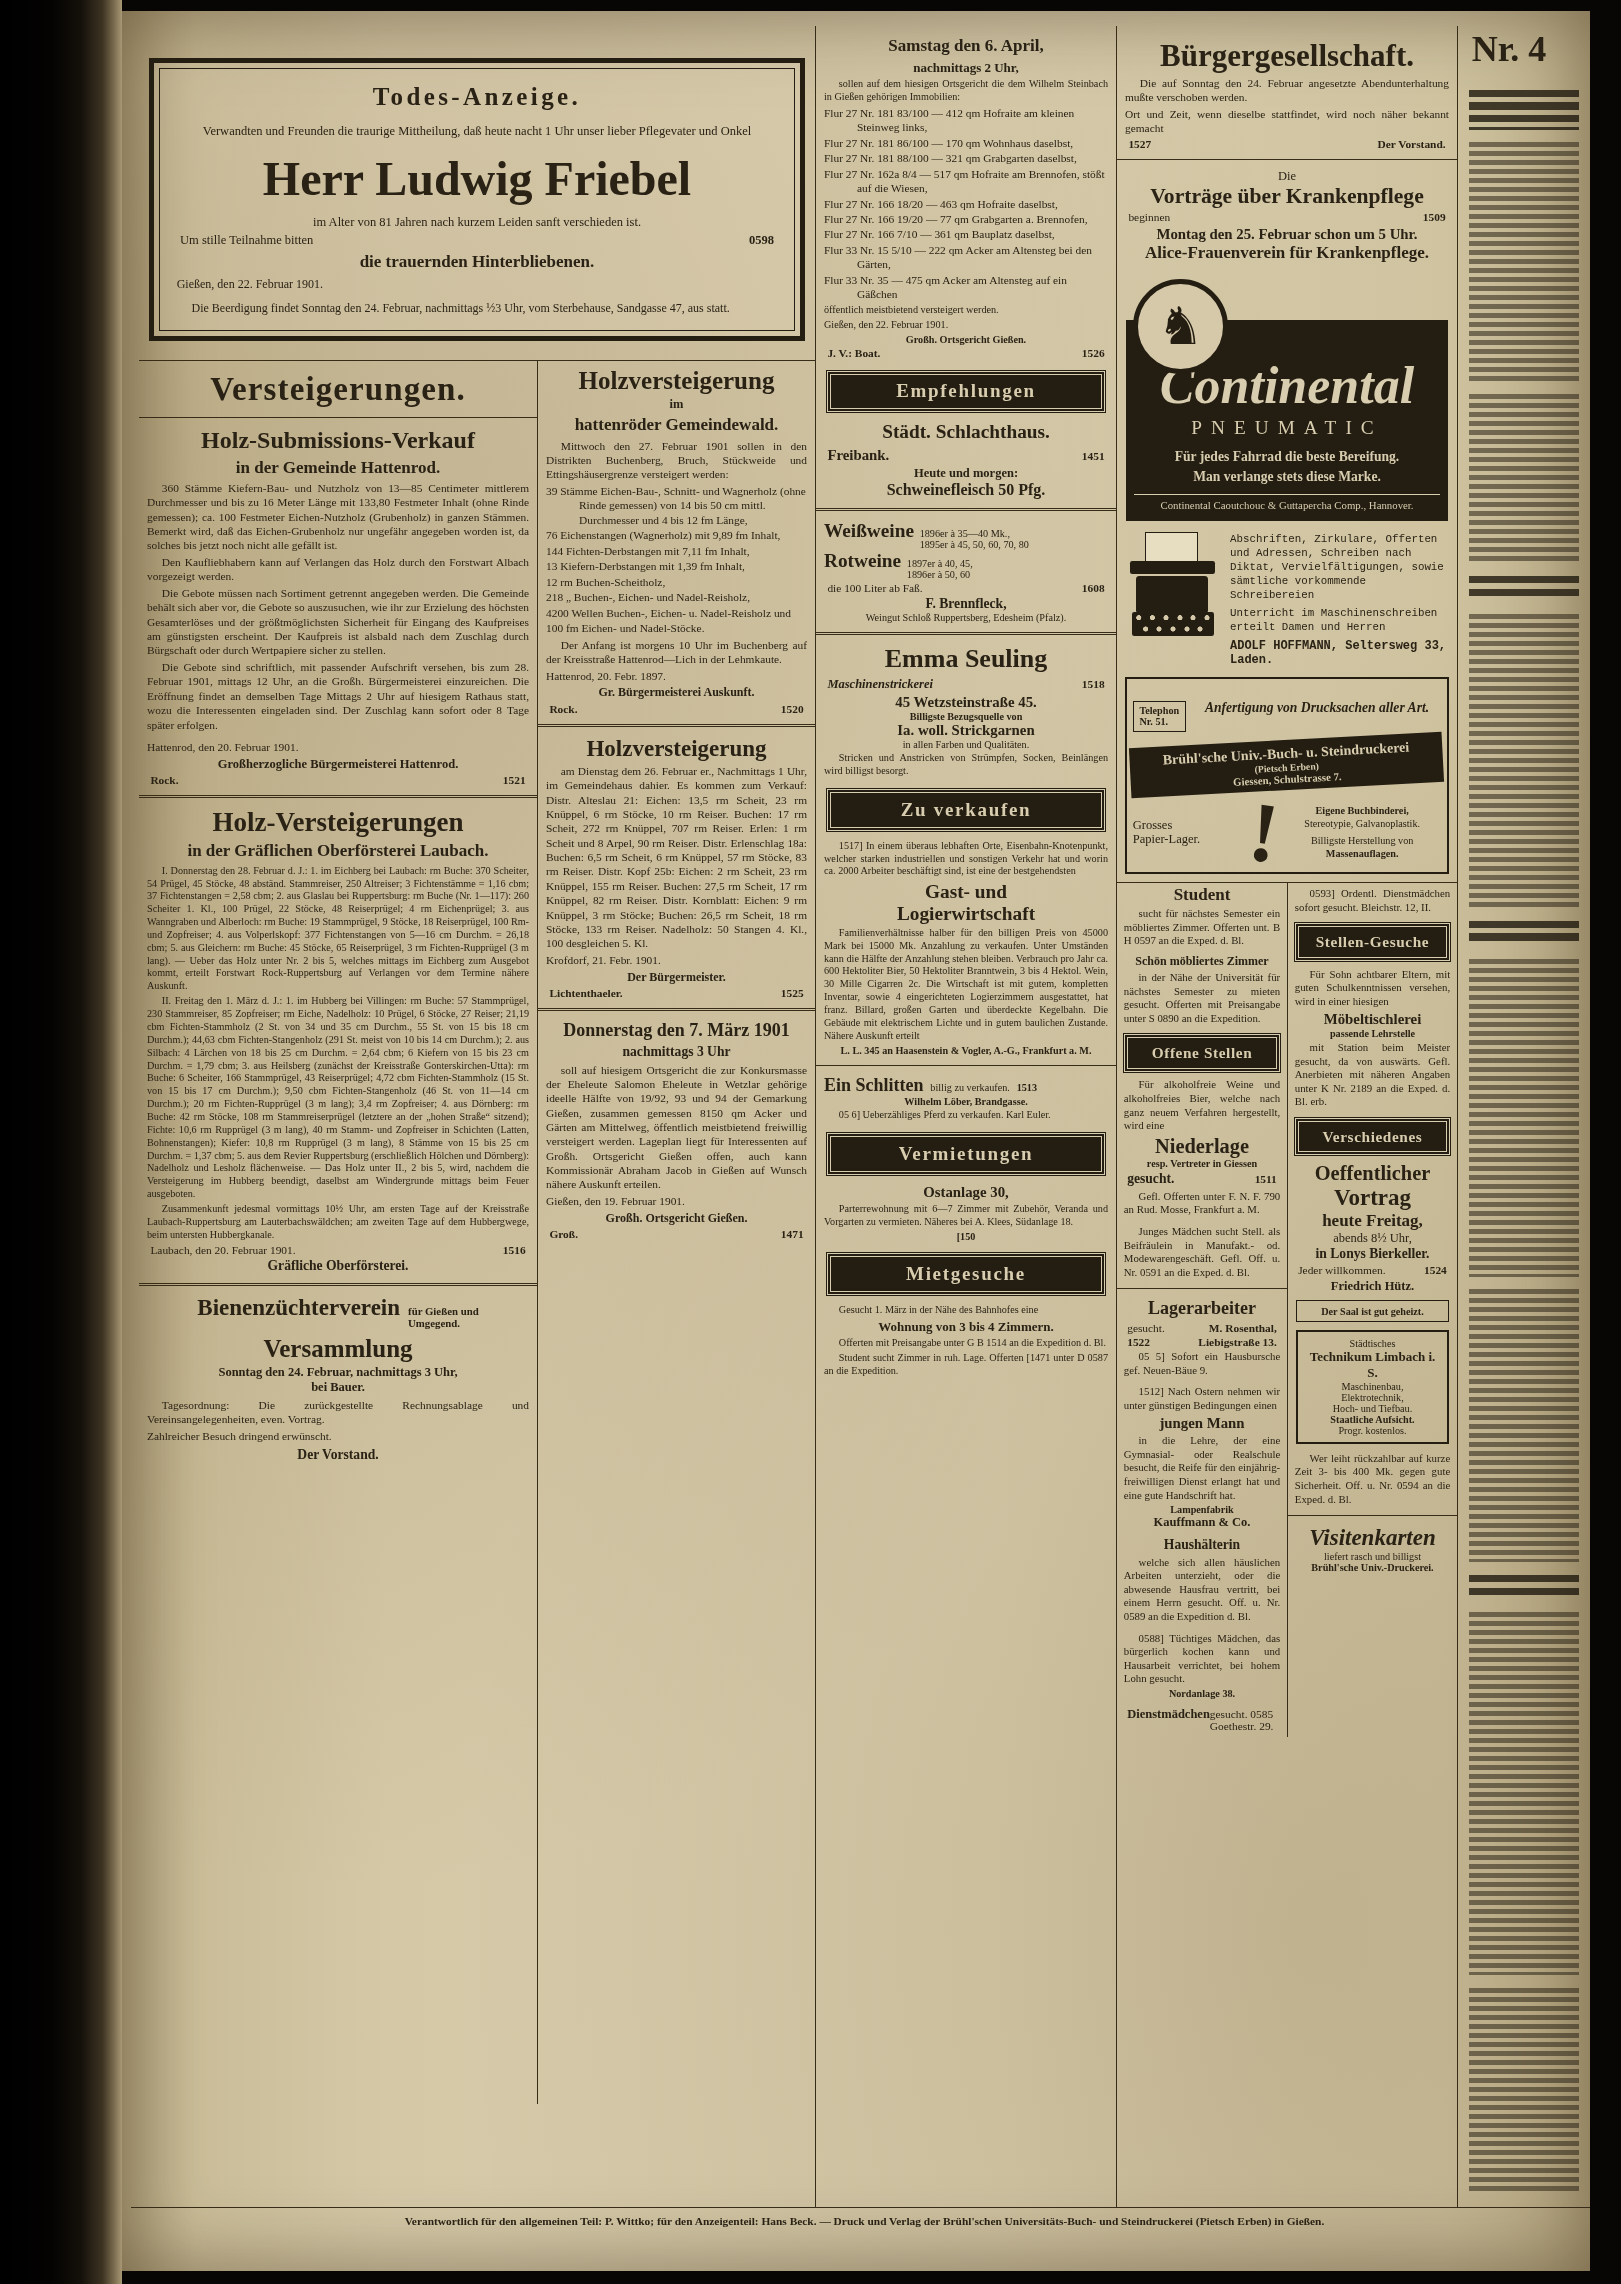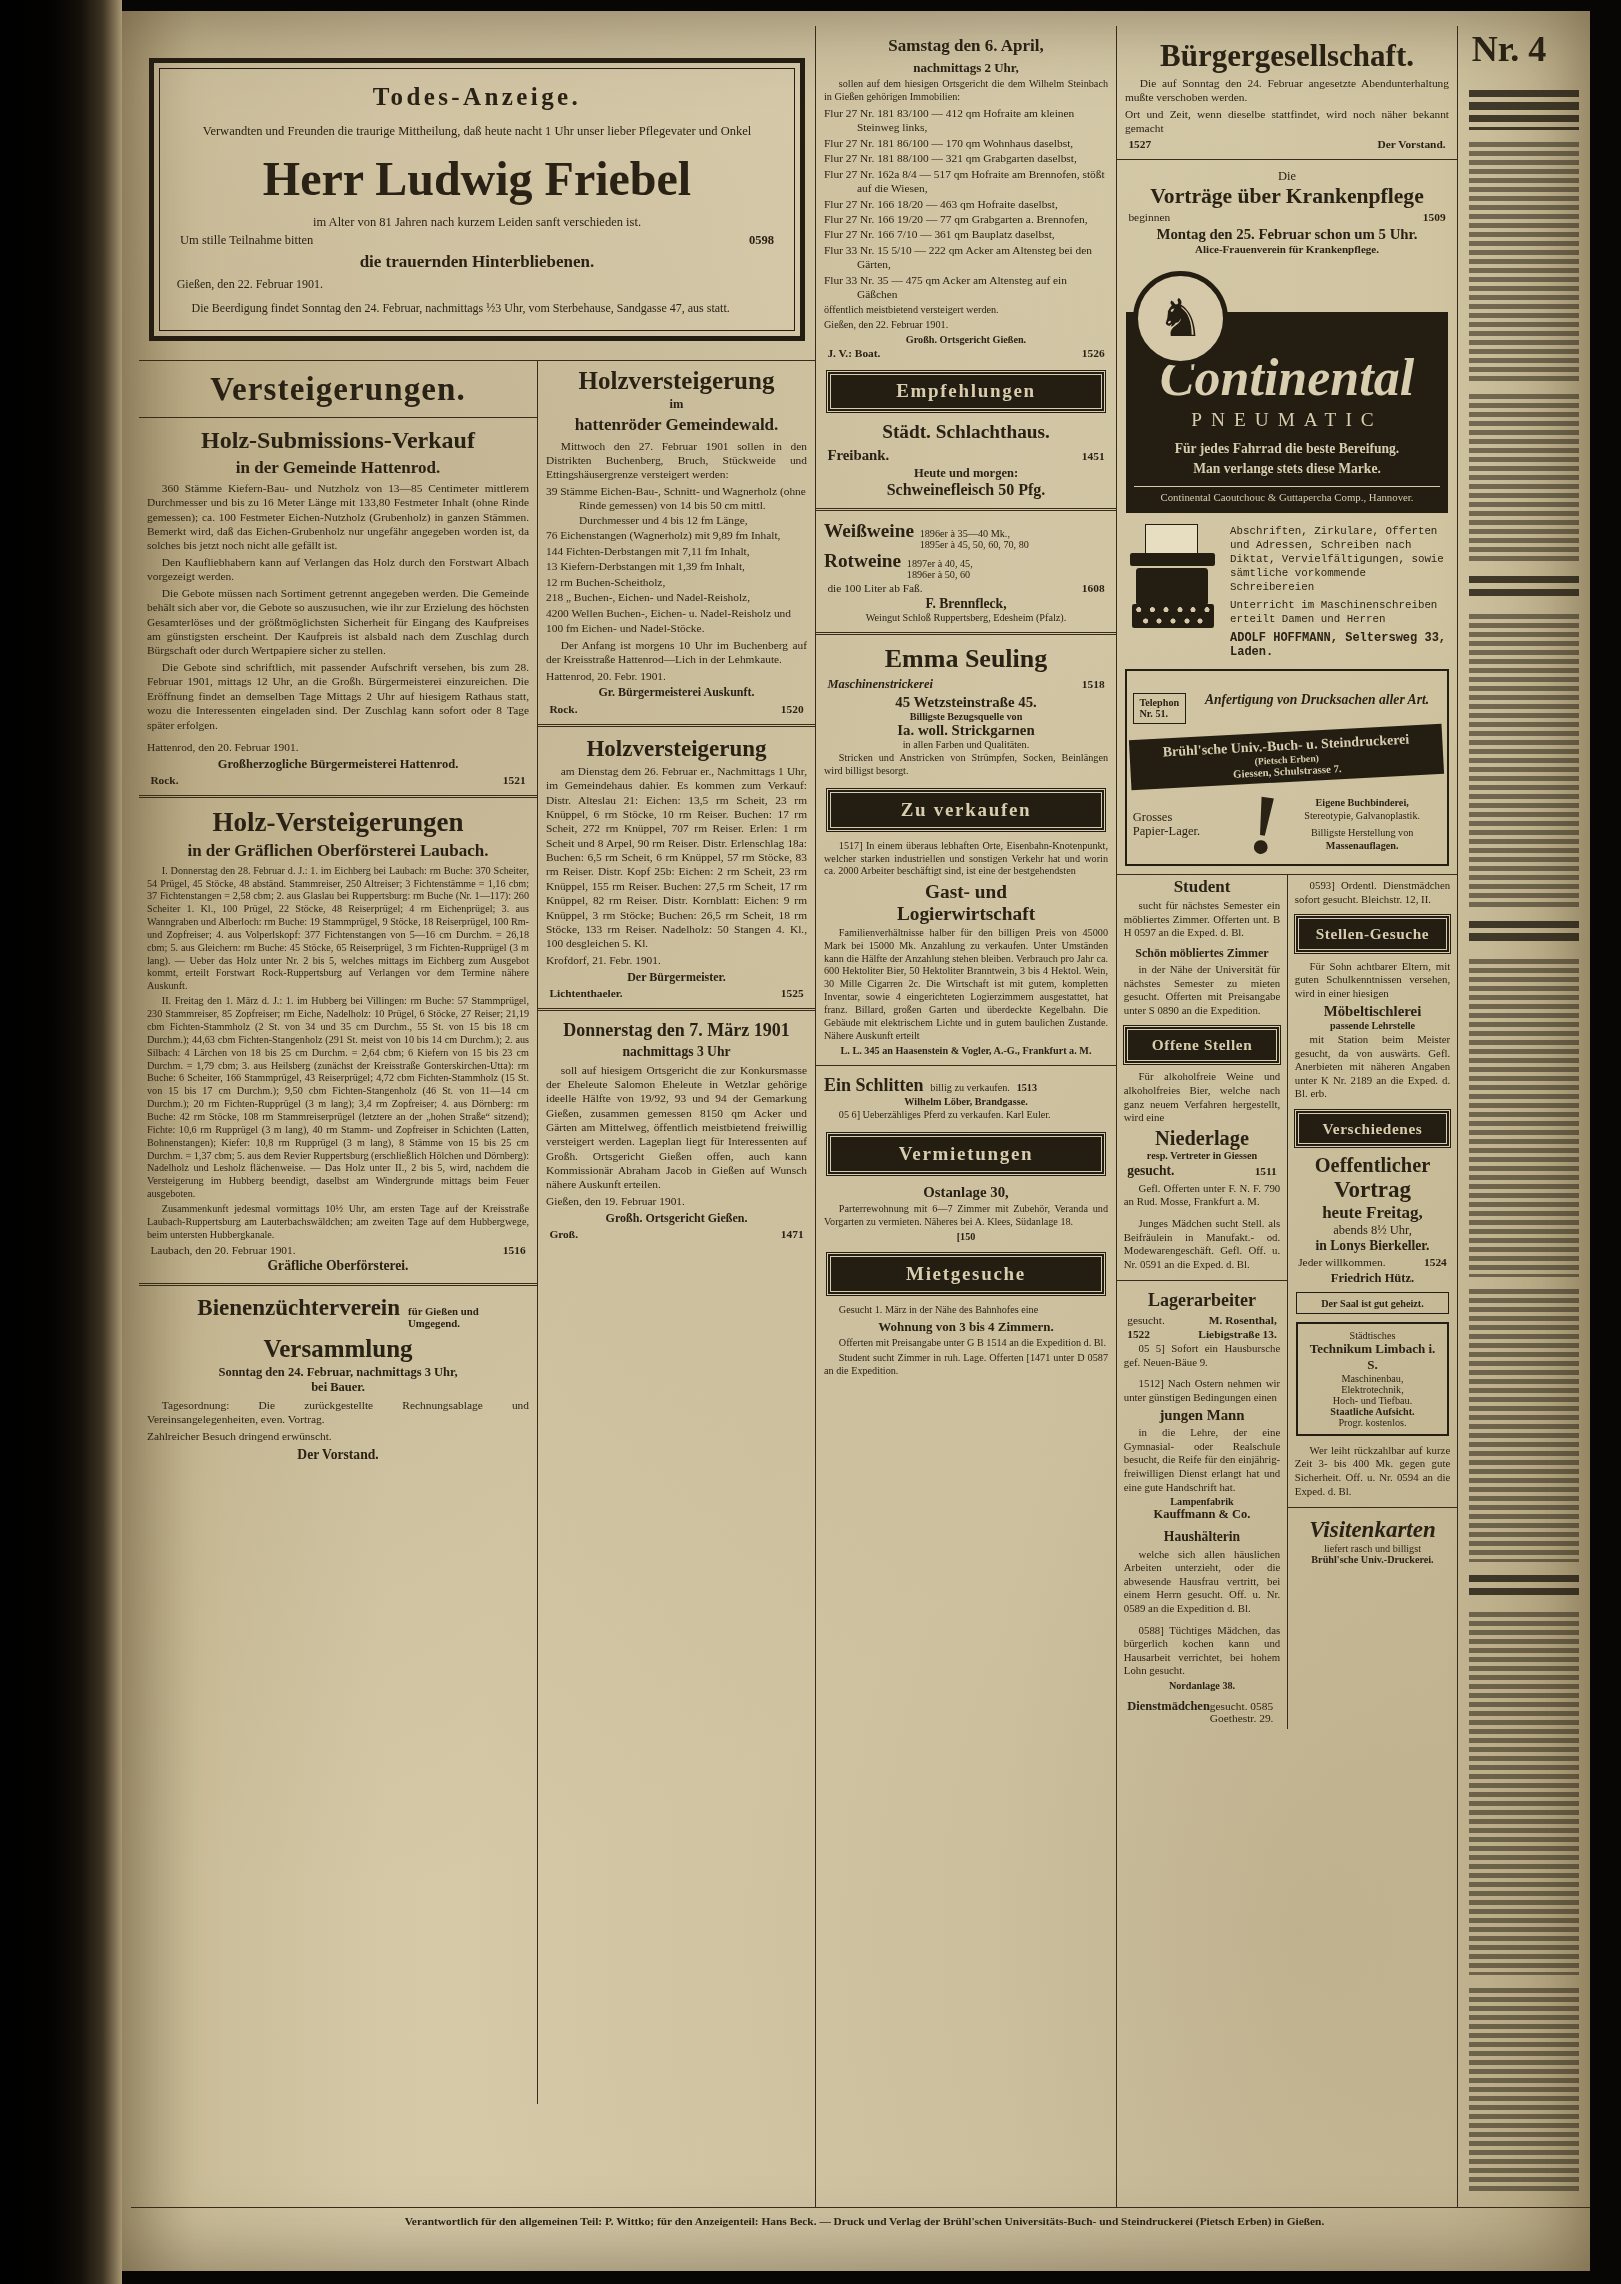--- a/index.html
+++ b/index.html
@@ -185,21 +185,21 @@
               <div class="p">Mittwoch den 27. Februar 1901 sollen in den Distrikten Buchenberg, Bruch, Stückweide und Ettingshäusergrenze versteigert werden:</div>
               <div class="hang">39 Stämme Eichen-Bau-, Schnitt- und Wagnerholz (ohne Rinde gemessen) von 14 bis 50 cm mittl. Durchmesser und 4 bis 12 fm Länge,</div>
               <div class="hang">76 Eichenstangen (Wagnerholz) mit 9,89 fm Inhalt,</div>
               <div class="hang">144 Fichten-Derbstangen mit 7,11 fm Inhalt,</div>
               <div class="hang">13 Kiefern-Derbstangen mit 1,39 fm Inhalt,</div>
               <div class="hang">12 rm Buchen-Scheitholz,</div>
               <div class="hang">218 „ Buchen-, Eichen- und Nadel-Reisholz,</div>
               <div class="hang">4200 Wellen Buchen-, Eichen- u. Nadel-Reisholz und</div>
               <div class="hang">100 fm Eichen- und Nadel-Stöcke.</div>
               <div class="p">Der Anfang ist morgens 10 Uhr im Buchenberg auf der Kreisstraße Hattenrod—Lich in der Lehmkaute.</div>
-              <div class="p np">Hattenrod, 20. Febr. 1901.</div>
+              <div class="p np">Hattenrod, 20. Febr. 1897.</div>
               <div class="c b" style="font-size:12px;">Gr. Bürgermeisterei Auskunft.</div>
               <div class="sig-row">
                 <span class="b">Rock.</span>
                 <span class="ref">1520</span>
               </div>
 
               <hr class="sep dbl">
               <div class="h-lg" style="font-size:23px;">Holzversteigerung</div>
               <div class="p">am Dienstag dem 26. Februar er., Nachmittags 1 Uhr, im Gemeindehaus dahier. Es kommen zum Verkauf: Distr. Alteslau 21: Eichen: 13,5 rm Scheit, 23 rm Knüppel, 6 rm Stöcke, 10 rm Reiser. Buchen: 17 rm Scheit, 272 rm Knüppel, 707 rm Reiser. Erlen: 1 rm Scheit und 8 Arpel, 90 rm Reiser. Distr. Erlenschlag 18a: Buchen: 6,5 rm Scheit, 6 rm Knüppel, 57 rm Stöcke, 83 rm Reiser. Distr. Kopf 25b: Eichen: 2 rm Scheit, 23 rm Knüppel, 155 rm Reiser. Buchen: 27,5 rm Scheit, 17 rm Knüppel, 82 rm Reiser. Distr. Kornblatt: Eichen: 9 rm Knüppel, 3 rm Stöcke; Buchen: 26,5 rm Scheit, 18 rm Stöcke, 133 rm Reiser. Nadelholz: 50 Stangen 4. Kl., 100 desgleichen 5. Kl.</div>
               <div class="p np">Krofdorf, 21. Febr. 1901.</div>
@@ -325,21 +325,21 @@
           </div>
 
           <hr class="sep">
           <div class="c" style="font-size:12.5px;">Die</div>
           <div class="c b" style="font-size:21.6px;">Vorträge über Krankenpflege</div>
           <div class="sig-row">
             <span>beginnen</span>
             <span class="ref">1509</span>
           </div>
           <div class="c b" style="font-size:14.8px;">Montag den 25. Februar schon um 5 Uhr.</div>
-          <div class="c b" style="font-size:11px;text-align:center;">Alice-Frauenverein für Krankenpflege.</div>
+          <div class="c b" style="font-size:17px;text-align:center;">Alice-Frauenverein für Krankenpflege.</div>
 
           <div class="cont-wrap">
             <div class="cont-logo">♞</div>
             <div class="cont-box">
               <div class="cont-brand">Continental</div>
               <div class="cont-sub">PNEUMATIC</div>
               <div class="cont-line">Für jedes Fahrrad die beste Bereifung.</div>
               <div class="cont-line">Man verlange stets diese Marke.</div>
               <div class="cont-foot">Continental Caoutchouc &amp; Guttapercha Comp., Hannover.</div>
             </div>

